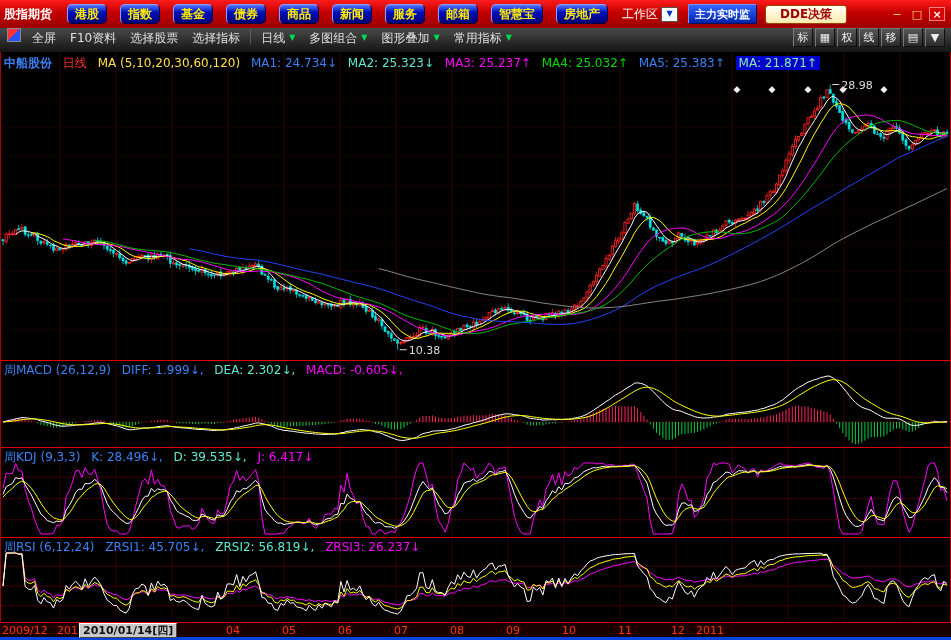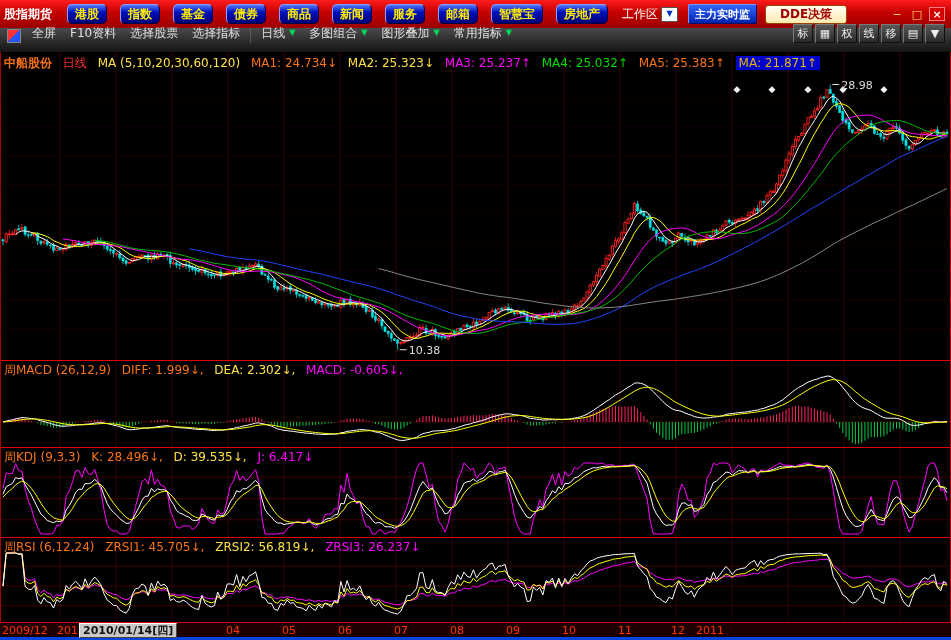--- a/index.html
+++ b/index.html
@@ -31,40 +31,40 @@
     border:1px solid #994400;border-radius:3px;color:#a00000;font-size:12px;font-weight:bold;
     font-family:inherit;cursor:pointer;white-space:nowrap}
   .win-controls{margin-left:auto;display:flex;align-items:center;gap:4px;padding-right:2px}
   .win-controls span{width:16px;height:14px;display:flex;align-items:center;justify-content:center;
     font-size:11px;font-weight:bold;color:#ffe066;cursor:pointer}
   .win-controls .close{color:#fff;background:#d40000;border:1px solid #ff8080}
 
   
   .toolbar2{position:absolute;left:0;top:28px;width:951px;height:24px;
     background:linear-gradient(#4a4a4a,#242424 70%,#151515);
-    display:flex;align-items:flex-end;padding:9px 3px;color:#e0e0e0;font-size:12px}
+    display:flex;align-items:flex-start;padding:0 3px;color:#e0e0e0;font-size:12px}
   .toolbar2 *{flex-shrink:0}
   .app-icon{width:14px;height:14px;margin:0 4px;
     background:linear-gradient(135deg,#ff3333 50%,#2255ff 50%);border:1px solid #888}
   .t2-item{padding:0 7px;height:20px;display:flex;align-items:center;cursor:pointer;white-space:nowrap}
   .t2-item .dd{color:#00dd55;font-size:8px;margin-left:4px;line-height:1}
   .t2-sep{width:1px;height:16px;background:#000;border-right:1px solid #5a5a5a;margin:0 3px}
   .t2-right{margin-left:auto;display:flex;align-items:center;gap:2px;padding-right:3px}
   .t2-icon{min-width:20px;height:19px;display:flex;align-items:center;justify-content:center;
     background:linear-gradient(#575757,#2a2a2a);border:1px solid;border-color:#7a7a7a #101010 #101010 #7a7a7a;
     color:#eee;font-size:11px;cursor:pointer;padding:0 3px;white-space:nowrap}
 
   
   .chart-wrap{position:absolute;left:0;top:52px;width:951px;height:570px;background:#000}
   svg text{font-family:"DejaVu Sans","Liberation Sans",sans-serif}
   .phead{position:absolute;left:4px;font-size:12px;white-space:nowrap;z-index:3}
   .phead span{margin-right:7px}
-  .c-w{color:#f97316}.c-y{color:#fde047}.c-m{color:#ff00ff}.c-g{color:#00dd00}
+  .c-w{color:#3b82f6}.c-y{color:#5eead4}.c-m{color:#ff00ff}.c-g{color:#00dd00}
   .c-r{color:#ff3333}.c-gray{color:#fde047}
-  .ma-hl{background:#0000cc;color:#eab308;padding:0 3px}
+  .ma-hl{background:#0000cc;color:#86efac;padding:0 3px}
   #ph-main{top:55px}#ph-macd{top:362px}#ph-kdj{top:449px}#ph-rsi{top:539px}
 
   
   .timeline{position:absolute;left:0;top:622px;width:951px;height:15px;background:#1c0000;
     border-top:1px solid #dd0000}
   .tl-label{position:absolute;top:1px;color:#ff3300;font-size:11px;font-weight:normal;white-space:nowrap}
   .cursor-box{position:absolute;left:79px;top:0;height:15px;background:#c8c8c8;color:#101010;
     font-size:11px;font-weight:bold;padding:0 3px;border:1px solid;border-color:#fff #444 #444 #fff;
     display:flex;align-items:center;z-index:2;white-space:nowrap}
   .watermark{position:absolute;right:0;top:618px;width:222px;height:20px;background:#fff;color:#000;

